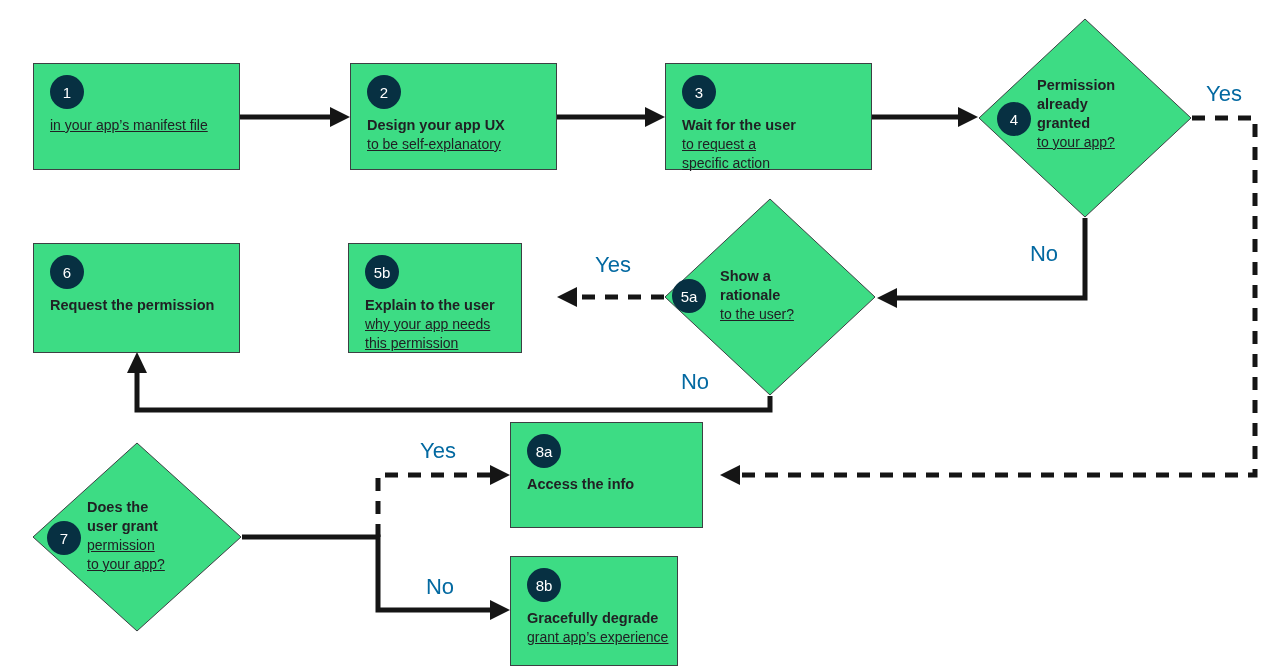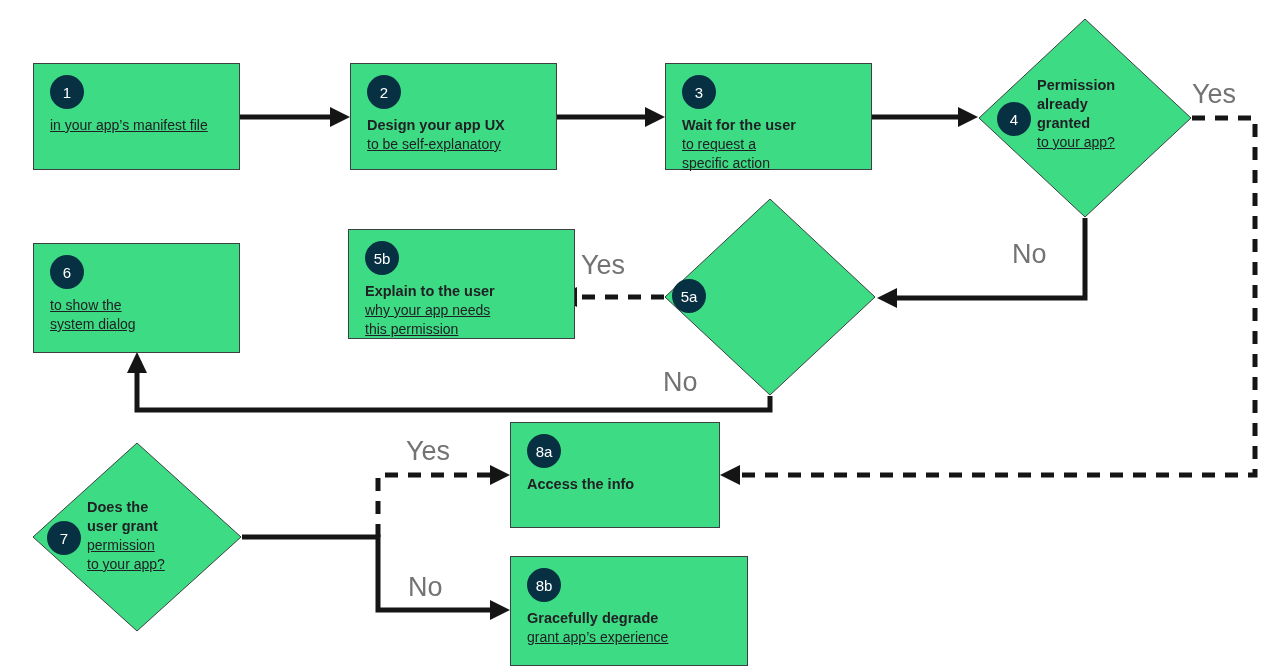--- a/index.html
+++ b/index.html
@@ -32,21 +32,21 @@
   .title{font-weight:bold;font-size:14.5px;line-height:19px;white-space:pre;}
   .subtitle{font-weight:normal;font-size:14px;line-height:19px;white-space:pre;text-decoration:underline;}
 
   .diamond{position:absolute;}
   .diamond svg{position:absolute;left:0;top:0;display:block;}
   .diamond svg polygon{fill:var(--node-green);stroke:#3c4043;stroke-width:1;}
   .d-badge{position:absolute;margin:0;}
   .d-text{position:absolute;}
 
   .lbl{
-    position:absolute;font-size:27px;color:#737373;width:64px;
+    position:absolute;font-size:22px;color:#0369a1;width:64px;text-align:center;
     line-height:28px;
   }
 </style>
 </head>
 <body>
 
 <div class="stage">
 
   <svg class="wires" viewBox="0 0 1280 672">
     <path d="M240 117 H333"></path>
@@ -103,57 +103,61 @@
     <div class="d-text" style="left:59px;top:58px">
       <div class="title">Permission
 already
 granted</div>
       <div class="subtitle">to your app?</div>
     </div>
   </div>
 
   <div class="box" style="left:33px;top:243px;width:207px;height:110px">
     <div class="badge">6</div>
-    <div class="subtitle">to show the
-system dialog</div>
+    <div class="title">Request the permission</div>
   </div>
 
-  <div class="box" style="left:348px;top:229px;width:227px;height:110px">
+  <div class="box" style="left:348px;top:243px;width:174px;height:110px">
     <div class="badge">5b</div>
     <div class="title">Explain to the user</div>
     <div class="subtitle">why your app needs
 this permission</div>
   </div>
 
   <div class="diamond" style="left:664px;top:198px;width:212px;height:198px">
     <svg width="212" height="198" viewBox="0 0 212 198">
       <polygon points="106,1 211,99 106,197 1,99"></polygon>
     </svg>
     <div class="badge d-badge" style="left:8px;top:81px">5a</div>
+    <div class="d-text" style="left:56px;top:69px">
+      <div class="title">Show a
+rationale</div>
+      <div class="subtitle">to the user?</div>
+    </div>
   </div>
 
   <div class="diamond" style="left:32px;top:442px;width:210px;height:190px">
     <svg width="210" height="190" viewBox="0 0 210 190">
       <polygon points="105,1 209,95 105,189 1,95"></polygon>
     </svg>
     <div class="badge d-badge" style="left:15px;top:79px">7</div>
     <div class="d-text" style="left:55px;top:56px">
       <div class="title">Does the
 user grant</div>
       <div class="subtitle">permission
 to your app?</div>
     </div>
   </div>
 
-  <div class="box" style="left:510px;top:422px;width:210px;height:106px">
+  <div class="box" style="left:510px;top:422px;width:193px;height:106px">
     <div class="badge">8a</div>
     <div class="title">Access the info</div>
   </div>
 
-  <div class="box" style="left:510px;top:556px;width:238px;height:110px">
+  <div class="box" style="left:510px;top:556px;width:168px;height:110px">
     <div class="badge">8b</div>
     <div class="title">Gracefully degrade</div>
     <div class="subtitle">grant app’s experience</div>
   </div>
 
   <div class="lbl" style="left:1192px;top:80px">Yes</div>
   <div class="lbl" style="left:1012px;top:240px">No</div>
   <div class="lbl" style="left:581px;top:251px">Yes</div>
   <div class="lbl" style="left:663px;top:368px">No</div>
   <div class="lbl" style="left:406px;top:437px">Yes</div>

